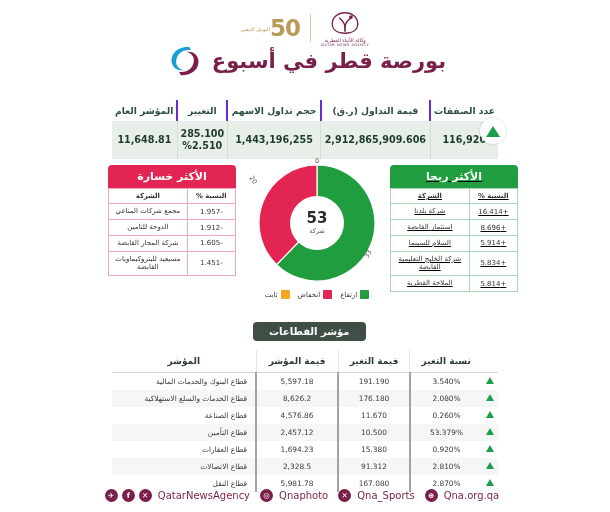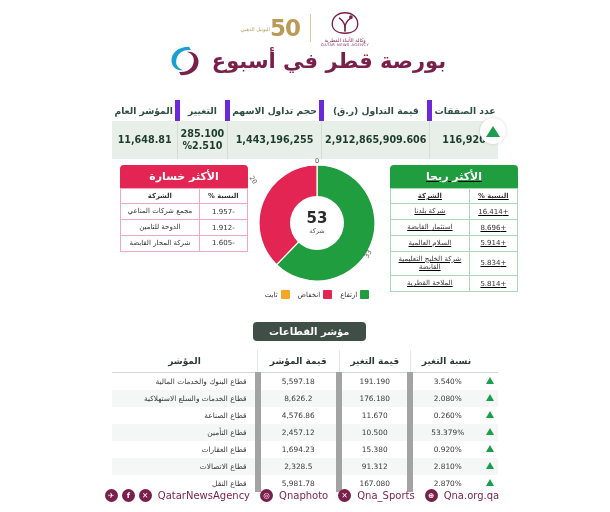--- a/index.html
+++ b/index.html
@@ -44,21 +44,21 @@
   .swirl { width: 42px; height: 42px; }
 
   
   .summary {
     position: absolute; top: 100px; left: 112px;
     width: 386px; border-collapse: collapse;
   }
   .summary th {
     background: #ffffff; color: #2f4f42;
     font-size: 9.2px; font-weight: bold; padding: 5px 2px;
-    border-left: 5px solid #6d28d9;
+    border-left: 2px solid #6d28d9;
   }
   .summary th:last-child { border-left: none; }
   .summary td {
     background: #e8efe9; font-size: 9.6px; font-weight: bold;
     color: #1d3b2c; text-align: center; padding: 7px 2px;
     border-left: 1px solid #d3ded6;
   }
   .summary td:last-child { border-left: none; }
   .idx-val { color: #16a34a; }
   .chg-cell { line-height: 1.25; color: #16a34a; font-size: 8.6px; }
@@ -68,21 +68,21 @@
     background: #fff; box-shadow: 0 0 3px rgba(0,0,0,.18);
     display: flex; align-items: center; justify-content: center;
   }
   .tri-up {
     width: 0; height: 0; border-left: 7px solid transparent;
     border-right: 7px solid transparent; border-bottom: 11px solid #1b9e4b;
   }
 
   
   .panel { position: absolute; width: 128px; }
-  .panel-losers { left: 120px; top: 165px; }
+  .panel-losers { left: 108px; top: 165px; }
   .panel-gainers { left: 390px; top: 165px; text-decoration: underline; }
   .panel-head {
     text-align: center; color: #fff; font-size: 11px; font-weight: bold;
     padding: 5px 0; border-radius: 4px 4px 0 0;
   }
   .head-red { background: #e32553; }
   .head-green { background: #1f9d3f; }
   .ptable { width: 100%; border-collapse: collapse; }
   .ptable th, .ptable td {
     font-size: 7px; text-align: center; padding: 3px 2px;
@@ -135,21 +135,21 @@
     width: 386px; border-collapse: collapse;
   }
   .sectors th {
     font-size: 9px; font-weight: bold; color: #2b3b33;
     padding: 6px 4px; border-bottom: 1px solid #cfd8d3;
     border-left: 1px solid #e2e8e4;
   }
   .sectors th:last-child { border-left: none; }
   .sectors td {
     font-size: 7.4px; color: #3a3a3a; padding: 4px 4px;
-    border-left: 6px solid #a3a3a3; text-align: center;
+    border-left: 2px solid #a3a3a3; text-align: center;
   }
   .sectors td:last-child { border-left: none; }
   .sectors tr:nth-child(even) td { background: #f4f7f5; }
   .sec-name { text-align: right !important; padding-right: 8px !important; }
   .sec-arrow { width: 16px; border-left: none !important; }
   .arrow-up {
     display: inline-block; width: 0; height: 0;
     border-left: 4px solid transparent; border-right: 4px solid transparent;
     border-bottom: 7px solid #1b9e4b;
   }
@@ -239,20 +239,24 @@
         <td class="name-col">مجمع شركات المناعي</td>
       </tr>
       <tr>
         <td class="pct-col">-1.912</td>
         <td class="name-col">الدوحة للتامين</td>
       </tr>
       <tr>
         <td class="pct-col">-1.605</td>
         <td class="name-col">شركة المحار القابضة</td>
       </tr>
+      <tr>
+        <td class="pct-col">-1.451</td>
+        <td class="name-col">مسيعيد للبتروكيماويات القابضة</td>
+      </tr>
     </tbody>
       </table>
   </div>
 
   <div class="panel panel-gainers">
     <div class="panel-head head-green">الأكثر ربحا</div>
     <table class="ptable tr-green">
       <tbody>
           <tr>
         <th class="pct-col">النسبة %</th>
@@ -261,21 +265,21 @@
       <tr>
         <td class="pct-col">+16.414</td>
         <td class="name-col">شركة بلدنا</td>
       </tr>
       <tr>
         <td class="pct-col">+8.696</td>
         <td class="name-col">استثمار القابضة</td>
       </tr>
       <tr>
         <td class="pct-col">+5.914</td>
-        <td class="name-col">السلام العالمية</td>
+        <td class="name-col">السلام للسينما</td>
       </tr>
       <tr>
         <td class="pct-col">+5.834</td>
         <td class="name-col">شركة الخليج التعليمية القابضة</td>
       </tr>
       <tr>
         <td class="pct-col">+5.814</td>
         <td class="name-col">الملاحة القطرية</td>
       </tr>
     </tbody>

